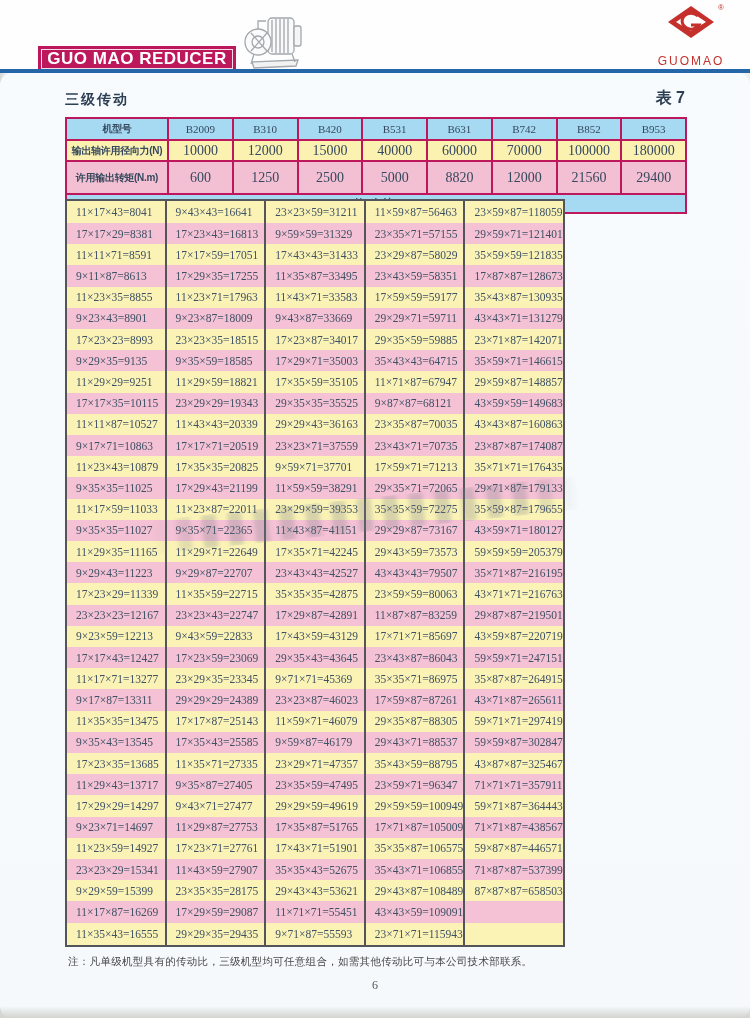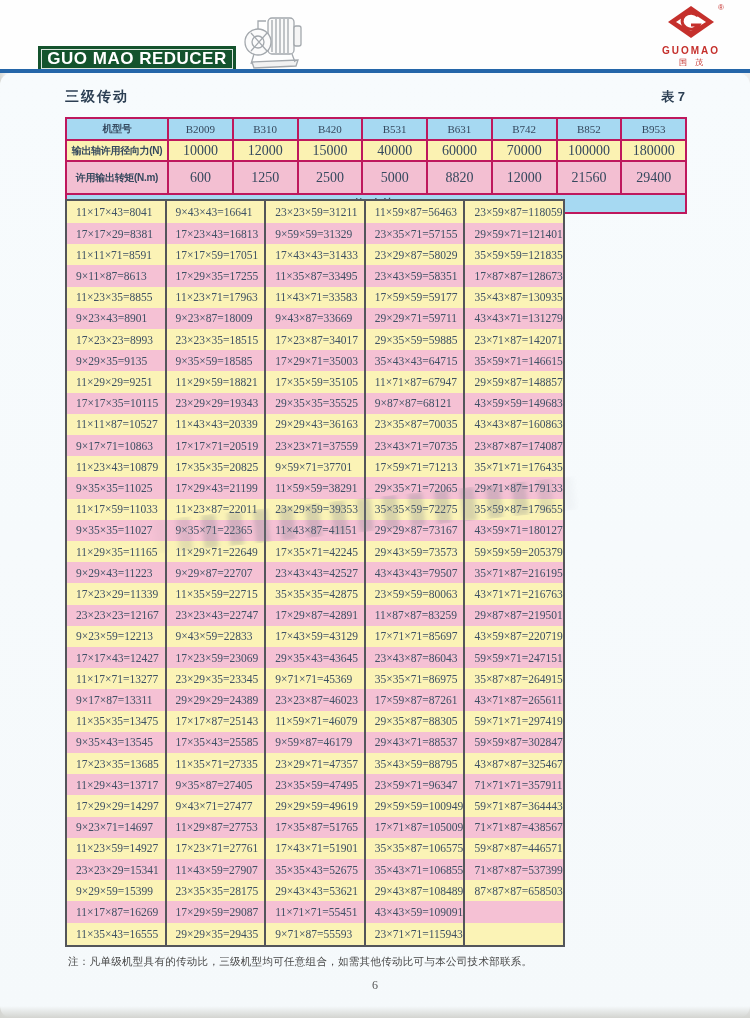--- a/index.html
+++ b/index.html
@@ -10,38 +10,38 @@
   .scan-top{position:absolute;left:0;top:0;width:100%;height:7px;
         background:linear-gradient(#c7c8c4,#e9e9e6);}
   .scan-bottom{position:absolute;left:0;bottom:0;width:100%;height:12px;
         background:linear-gradient(rgba(233,233,230,0),#d3d4d0);}
   .scan-left{position:absolute;left:0;top:0;width:6px;height:100%;
         background:linear-gradient(90deg,#d8d9d5,rgba(233,233,230,0));}
 
   
   .hdr{position:absolute;left:0;top:0;width:100%;height:73px;background:#fefefe;}
   .banner{position:absolute;left:38px;top:46px;width:198px;height:26px;
-        background:#14532d;color:#fff;display:flex;align-items:center;justify-content:center;
+        background:#be185d;color:#fff;display:flex;align-items:center;justify-content:center;
         font-weight:bold;font-size:17px;letter-spacing:.5px;}
   .banner::after{content:"";position:absolute;inset:3px;border:1px solid rgba(255,255,255,.85);}
   .pump{position:absolute;left:238px;top:2px;}
   .logo{position:absolute;left:648px;top:6px;width:86px;text-align:center;color:#c5302c;}
   .logo .mark{position:relative;display:inline-block;}
   .logo .reg{position:absolute;right:-10px;top:-3px;font-size:8px;color:#c5302c;}
-  .logo-en{font-size:10px;font-weight:bold;letter-spacing:2px;margin-top:1px;}
+  .logo-en{font-size:12px;font-weight:normal;letter-spacing:2px;margin-top:10px;}
   .logo-cn{font-size:8px;letter-spacing:8px;margin-top:1px;padding-left:8px;}
   .blue-line{position:absolute;left:0;top:69px;width:100%;height:4px;background:#2566a9;}
 
   
   .content{position:absolute;left:0;top:73px;width:100%;height:945px;
         background:linear-gradient(#f7fbfd,#f5f9fb);border-radius:12px;}
   .title-row{position:absolute;left:65px;top:15px;width:620px;display:flex;
         justify-content:space-between;align-items:flex-end;}
   .title{font-size:14px;font-weight:bold;color:#2c3f53;letter-spacing:2px;}
-  .table-label{font-size:13px;font-weight:bold;color:#2c3f53;}
+  .table-label{font-size:16px;font-weight:bold;color:#2c3f53;}
 
   table{border-collapse:collapse;table-layout:fixed;}
   
   .spec{position:absolute;left:65px;top:44px;width:620px;}
   .spec td{border:2px solid #be185d;text-align:center;color:#35495e;
         overflow:hidden;white-space:nowrap;padding:0;}
   .spec td.label{font-weight:bold;font-size:10px;letter-spacing:-.3px;}
   .spec td.val{font-family:"Liberation Serif", serif;font-size:14px;}
   .spec tr.sr0{height:22px;background:#a6d9f2;}
   .spec tr.sr0 td.val{font-size:11px;}

